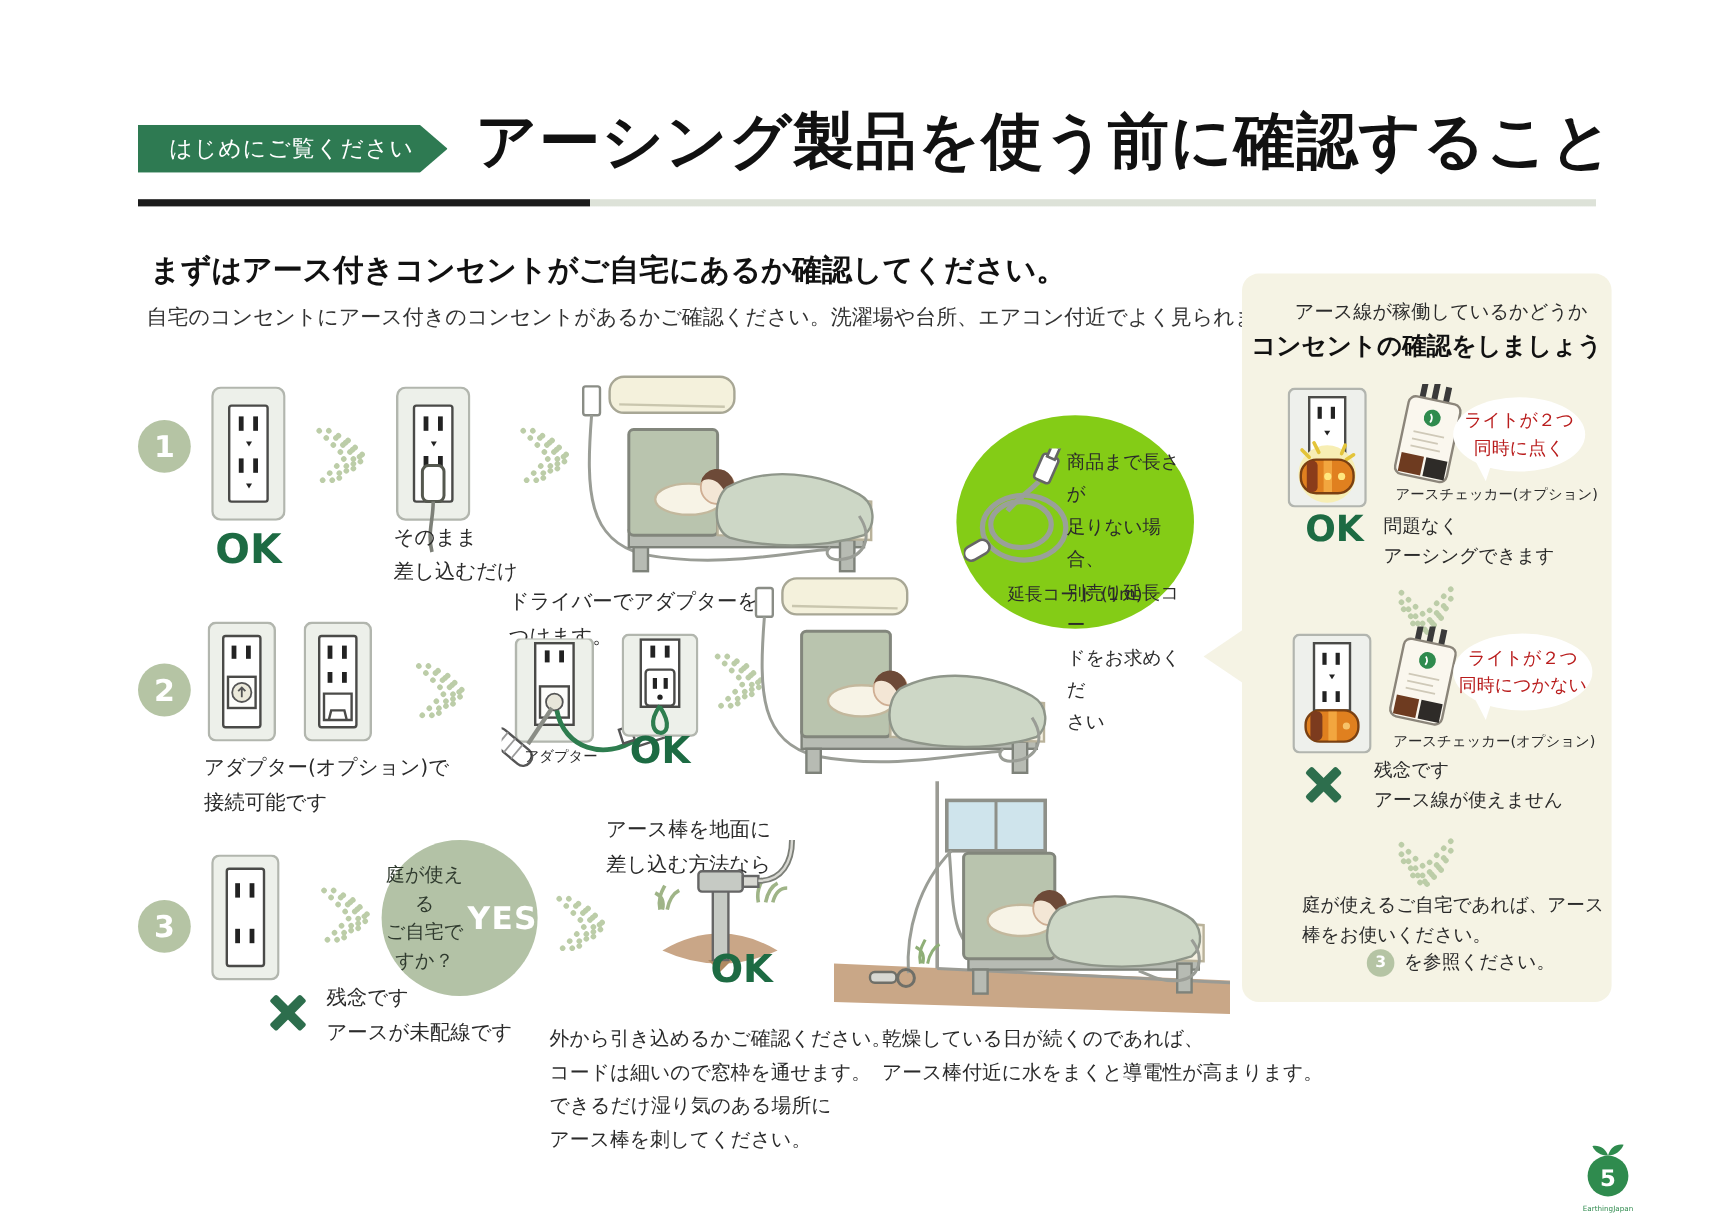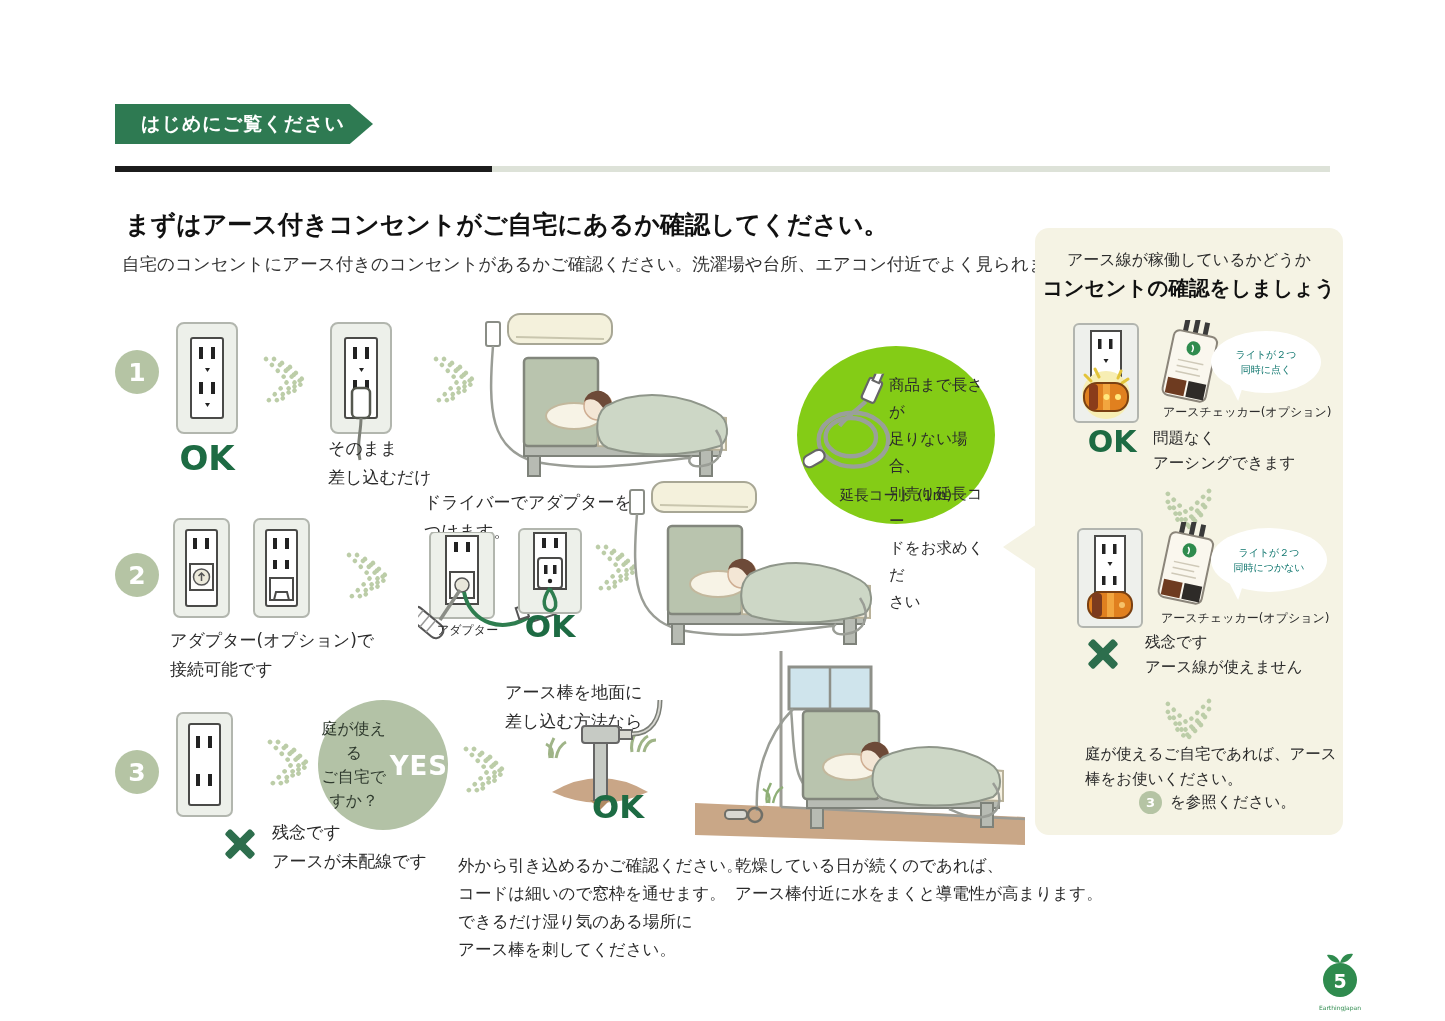--- a/index.html
+++ b/index.html
@@ -2,21 +2,21 @@
 <html lang="ja"><head>
 <meta charset="utf-8">
 <style>
   html,body{margin:0;padding:0;background:#fff;font-family:"DejaVu Sans","Liberation Sans",sans-serif;color:#222;}
   #canvas{position:relative;width:1445px;height:1021px;background:#fff;overflow:hidden;}
   .abs{position:absolute;}
   .pre{white-space:pre-line;}
   
   .badge{left:115px;top:104px;width:258px;height:40px;background:#2e7a52;color:#fff;
          display:flex;align-items:center;padding-left:26px;box-sizing:border-box;
-         font-size:19px;font-weight:bold;letter-spacing:1px;
+         font-size:19px;font-weight:normal;letter-spacing:1px;
          clip-path:polygon(0 0,91% 0,100% 50%,91% 100%,0 100%);}
   .title{left:396px;top:84px;font-size:51px;font-weight:800;color:#111;letter-spacing:1px;white-space:nowrap;}
   .rule{left:115px;top:166px;width:1215px;height:6px;
         background:linear-gradient(to right,#1c1c1c 0 31%,#dde2d8 31% 100%);}
   
   .intro-h{left:125px;top:208px;font-size:25px;font-weight:bold;color:#111;text-align:center;}
   .intro-d{left:122px;top:252px;font-size:17.5px;color:#333;}
   
   .numcircle{width:44px;height:44px;border-radius:50%;background:#b5c4a4;color:#fff;
              display:flex;align-items:center;justify-content:center;font-size:25px;font-weight:bold;}
@@ -35,24 +35,24 @@
   .graycircle .cap{position:absolute;left:0;width:100%;top:140px;text-align:center;font-size:14.5px;color:#2b2b2b;}
   
   .yescircle{left:318px;top:700px;width:130px;height:130px;border-radius:50%;background:#b3c2a6;
              display:flex;flex-direction:row;align-items:center;justify-content:center;text-align:center;}
   .yescircle .q{font-size:16px;color:#2f3a2e;line-height:1.5;}
   .yescircle .y{font-size:26px;font-weight:800;color:#fff;letter-spacing:1px;margin-top:2px;}
   
   .sidebar{left:1035px;top:228px;width:308px;height:607px;background:#f5f3e4;border-radius:14px;}
   .sidebar .tail{position:absolute;left:-32px;top:296px;width:0;height:0;
       border-top:23px solid transparent;border-bottom:23px solid transparent;border-right:34px solid #f5f3e4;}
-  .sb-h1{position:absolute;left:0;top:22px;width:100%;text-align:center;font-size:16px;color:#2b2b2b;}
+  .sb-h1{position:absolute;left:0;top:22px;width:100%;text-align:center;font-size:16px;color:#2b2b2b;padding-left:12px;}
   .sb-h2{position:absolute;left:0;top:46px;width:100%;text-align:center;font-size:20.5px;font-weight:bold;color:#111;}
   .bubble{position:absolute;background:#fff;border-radius:50%;display:flex;align-items:center;
-          justify-content:center;text-align:center;font-size:10px;line-height:1.55;color:#0f766e;}
+          justify-content:center;text-align:center;font-size:15px;line-height:1.55;color:#b91c1c;}
   .bubble .btail{position:absolute;left:14px;bottom:-6px;width:0;height:0;
           border-left:16px solid transparent;border-top:16px solid #fff;transform:rotate(18deg);}
   .sb-note{font-size:15.5px;line-height:1.6;color:#2b2b2b;}
   .refcircle{width:23px;height:23px;border-radius:50%;background:#b5c4a4;color:#fff;display:flex;
              align-items:center;justify-content:center;font-size:13px;font-weight:bold;}
   
   .logo{left:1308px;top:950px;width:64px;text-align:center;}
   .logo .lt{font-size:6px;color:#2f8b4e;margin-top:-2px;}
 </style>
 </head>
@@ -253,20 +253,21 @@
       </g>
     </symbol>
   </defs>
 </svg>
 
 <div id="canvas">
 
   <div class="abs badge">
     <span>はじめにご覧ください</span>
   </div>
+  <div class="abs title">アーシング製品を使う前に確認すること</div>
   <div class="abs rule"></div>
 
   <div class="abs intro-h">まずはアース付きコンセントがご自宅にあるか確認してください。</div>
   <div class="abs intro-d">自宅のコンセントにアース付きのコンセントがあるかご確認ください。洗濯場や台所、エアコン付近でよく見られます。</div>
 
   <div class="abs numcircle" style="left:115px;top:350px;">1</div>
   <svg class="abs" style="left:176px;top:322px;" width="62" height="112">
       <use href="#outlet-grounded"></use>
     </svg>
   <div class="abs okword" style="left:176px;top:438px;width:62px;text-align:center;font-size:34px;">OK</div>

